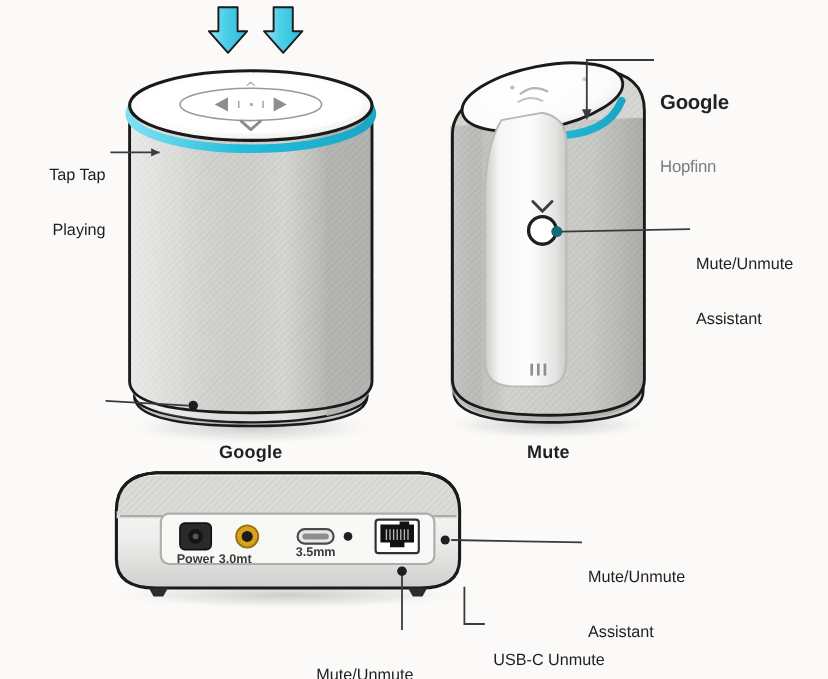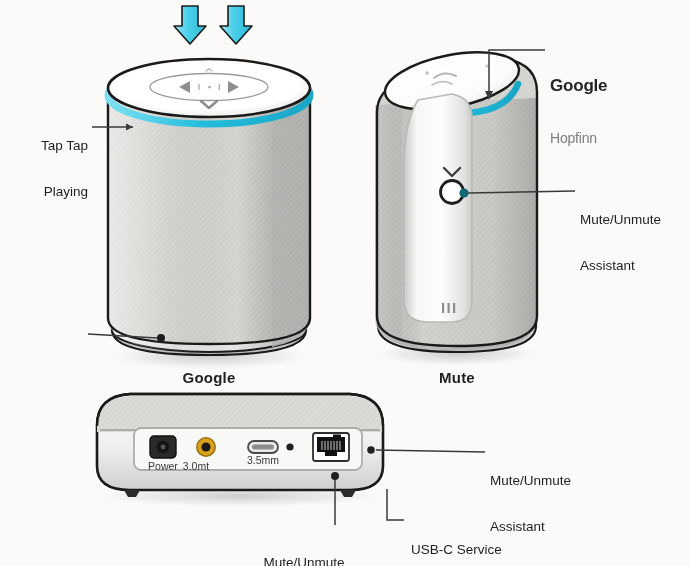--- a/index.html
+++ b/index.html
@@ -29,20 +29,21 @@
     color: #1f1f1f;
     white-space: pre;
     line-height: 1.12;
   }
   .lbl-callout {
     font-size: 13.5px;
   }
   .lbl-port {
     font-size: 10.5px;
     color: #3a3a3a;
+    font-weight: bold;
   }
   .lbl-view {
     font-size: 15px;
     font-weight: bold;
     letter-spacing: 0.2px;
   }
   .lbl-brand {
     font-size: 17px;
     font-weight: bold;
     letter-spacing: -0.2px;
@@ -316,21 +317,21 @@
     <div>Mute/Unmute</div>
     <div>Assistant</div>
   </div>
 
   <div class="lbl lbl-callout ta-center" style="left:243px; top:525px; width:122px;">
     <div>Mute/Unmute</div>
     
   </div>
 
   <div class="lbl lbl-callout" style="left:411px; top:512px;">
-    <div>USB-C Service</div>
+    <div>USB-C Unmute</div>
   </div>
 
   <div class="lbl lbl-port ta-center" style="left:143px; top:461px; width:40px;">Power</div>
   <div class="lbl lbl-port ta-center" style="left:176px; top:461px; width:40px;">3.0mt</div>
   <div class="lbl lbl-port ta-center" style="left:243px; top:455px; width:40px;">3.5mm</div>
 
   <div class="lbl lbl-view ta-center" style="left:169px; top:370px; width:80px;">Google</div>
   <div class="lbl lbl-view ta-center" style="left:417px; top:370px; width:80px;">Mute</div>
 
 </div>

